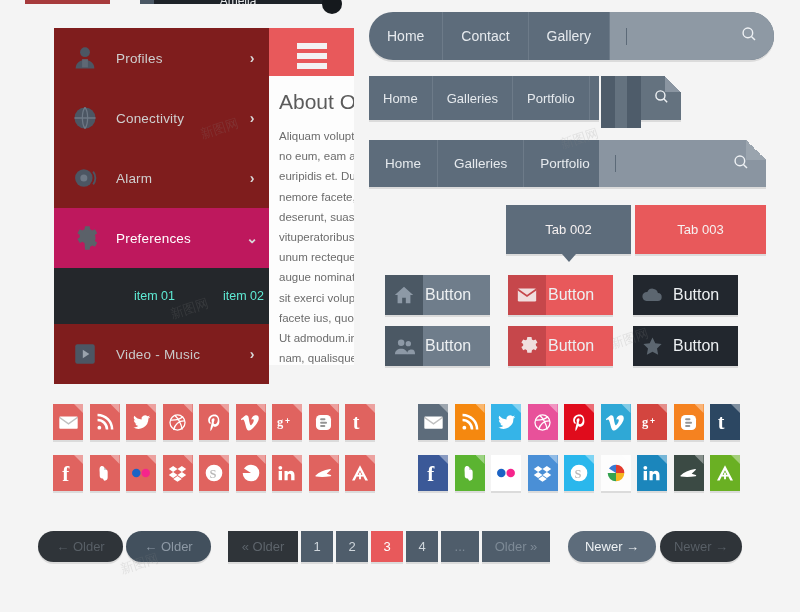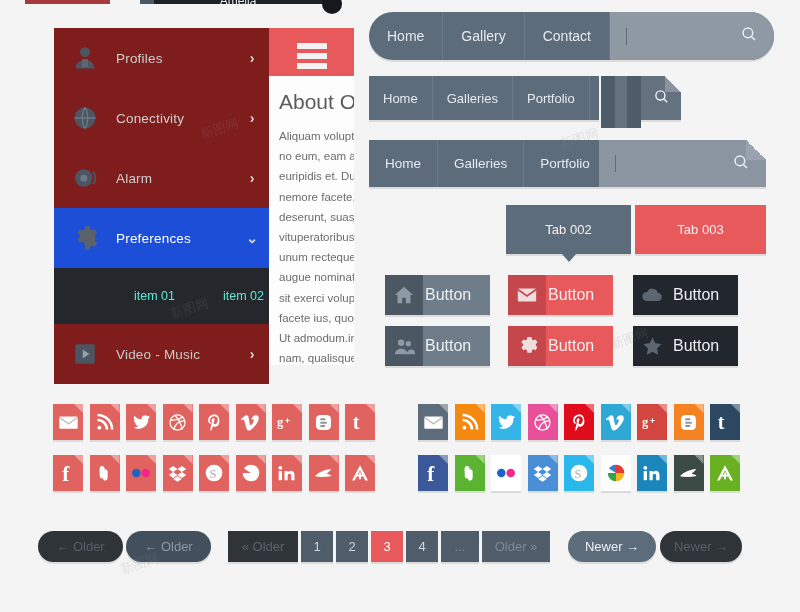--- a/index.html
+++ b/index.html
@@ -26,21 +26,21 @@
 
   
   #sidebar-widget{ left:54px; top:28px; width:215px; height:337px; }
   .side-row{
     position:relative; height:60px; background:#7f1d1d;
     display:flex; align-items:center;
   }
   .side-icon{ width:62px; display:flex; align-items:center; justify-content:center; }
   .side-label{ flex:1; color:#cfcfcf; font-size:13.5px; letter-spacing:.2px; }
   .side-chev{ width:34px; color:#d8d8d8; font-size:14px; text-align:center; font-weight:bold;}
-  .side-row.dark{ background:#1d4ed8; }
+  .side-row.dark{ background:#be185d; }
   .side-row.dark .side-label{ color:#ffffff; }
   #prefs-panel{ background:#24272b; }
   #prefs-sub{ background:#24272b; height:56px; display:flex; align-items:center; padding-left:80px; gap:48px; }
   #prefs-sub span{ color:#5eead4; font-size:12.5px; }
   #side-video .side-label{ color:#c9c9c9; }
 
   
   #hamburger-block{ left:269px; top:28px; width:85px; height:48px; background:#e8595b; }
   #hamburger-block .bar{ width:30px; height:6px; background:#f3f3f3; margin:4px auto; }
   #hamburger-block .bars{ padding-top:11px; }
@@ -244,22 +244,22 @@
       <div>sit exerci volup</div>
       <div>facete ius, quo</div>
       <div>Ut admodum.in</div>
       <div>nam, qualisque</div>
 
     </div>
   </div>
 
   <div class="abs shadow" id="navbar-pill">
     <div class="nav-item">Home</div>
+    <div class="nav-item">Contact</div>
     <div class="nav-item">Gallery</div>
-    <div class="nav-item">Contact</div>
     <div class="nav-search">
       <span class="caret"></span>
       <span class="mag">
         <svg width="18" height="18" viewBox="0 0 24 24" fill="none" stroke="#eef1f4" stroke-width="1.9">
             <circle cx="10.5" cy="10.5" r="6.4"></circle>
             <path d="M15.2 15.2L20 20"></path>
           </svg>
       </span>
     </div>
   </div>

